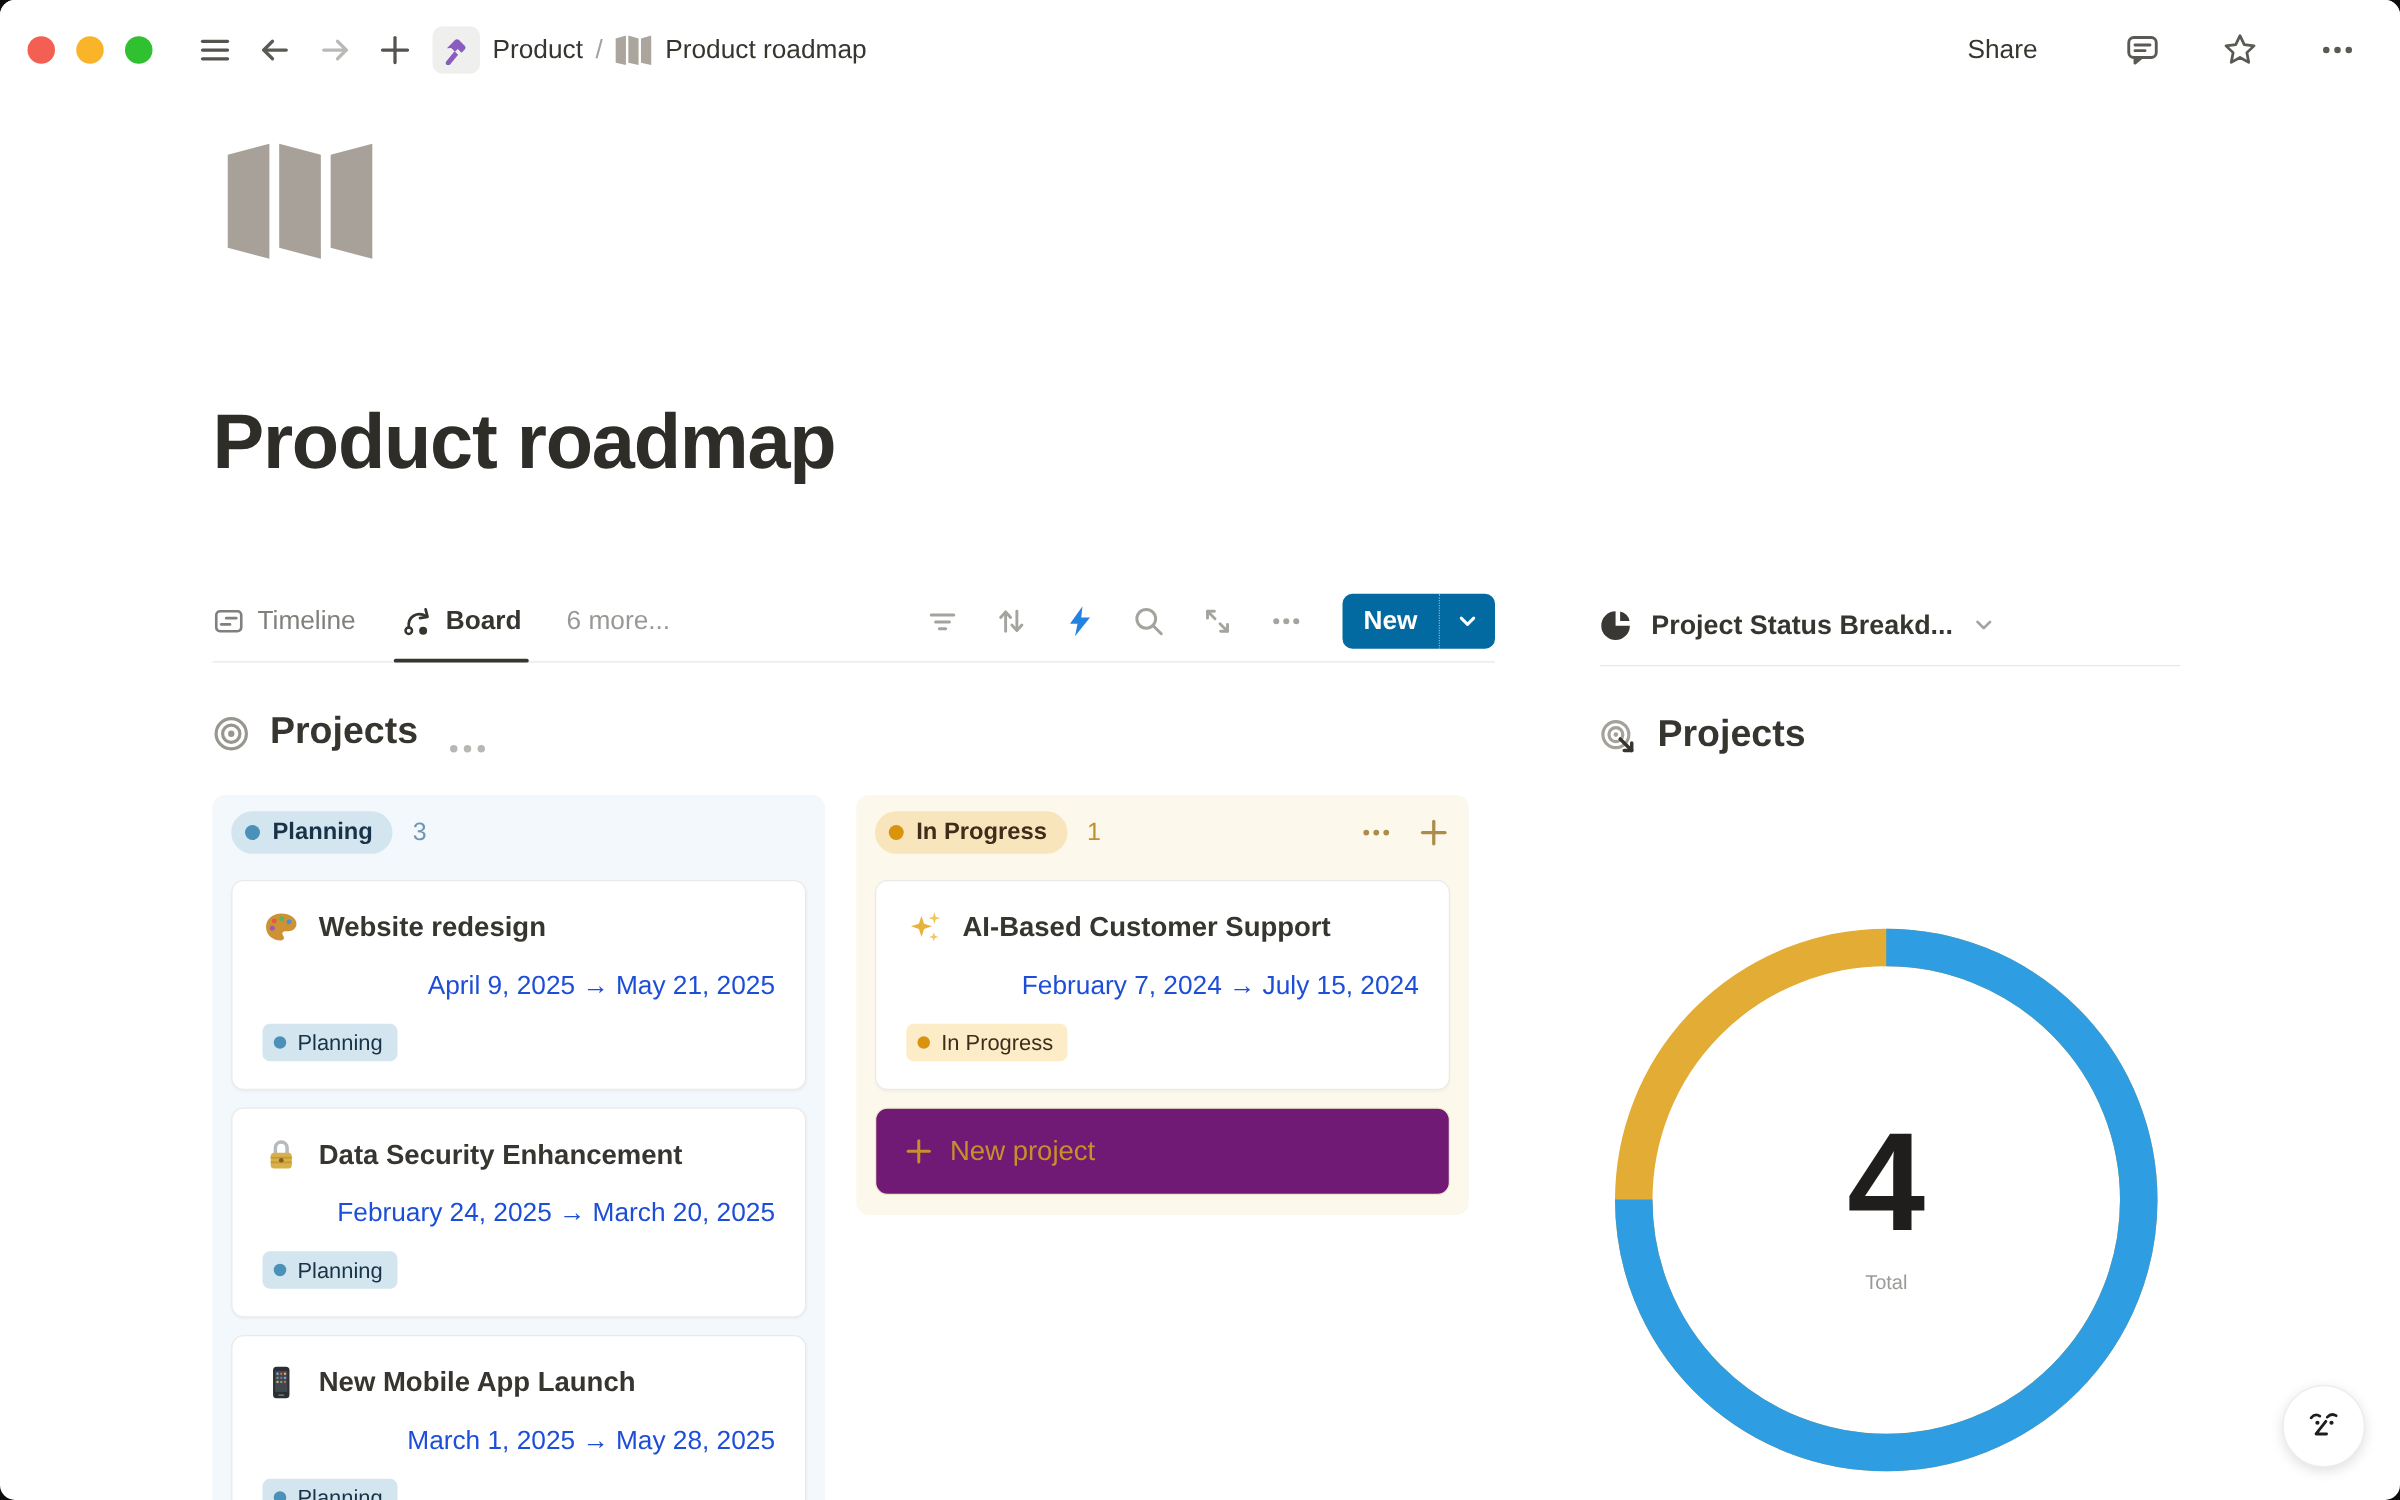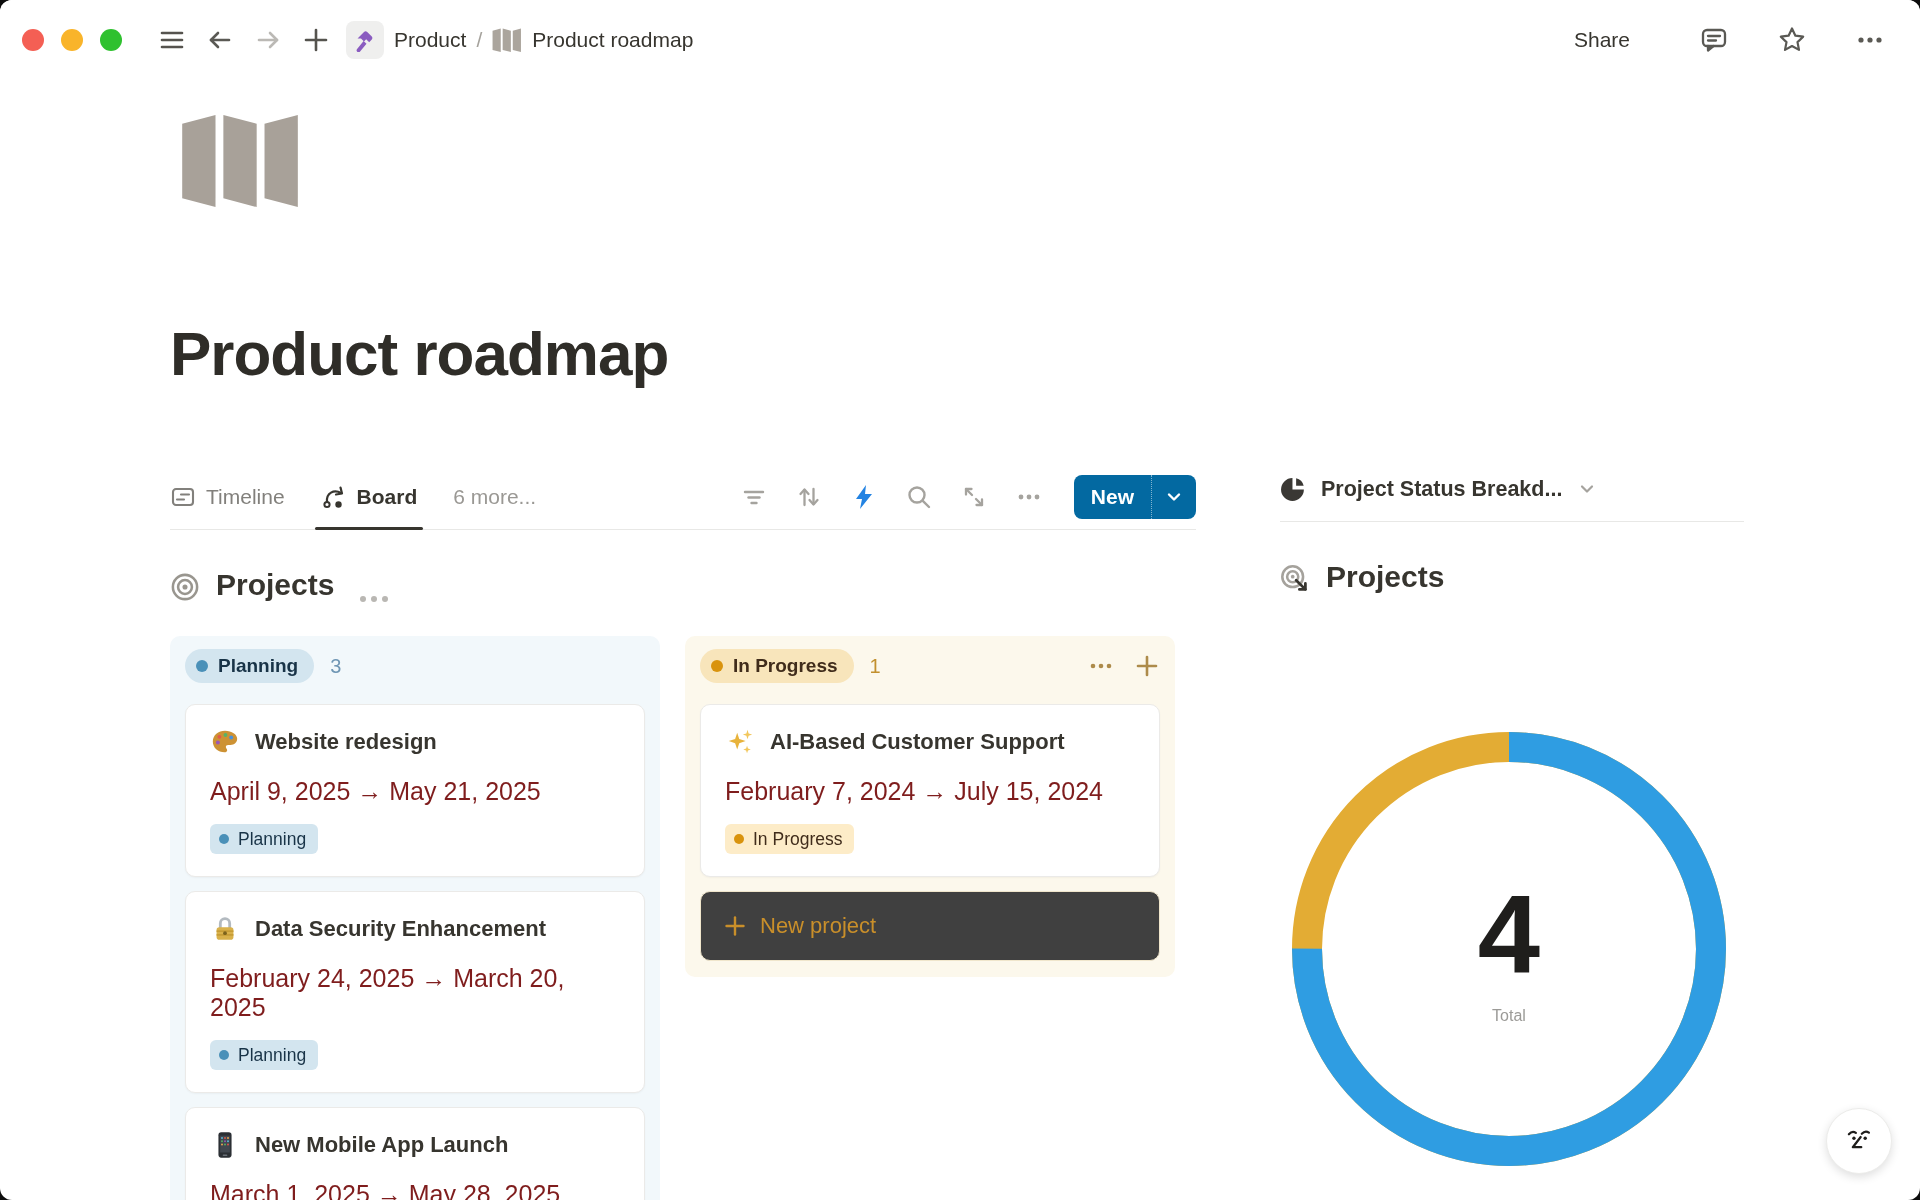--- a/index.html
+++ b/index.html
@@ -80,35 +80,35 @@
   .col-count { margin-left:16px; font-size:20px; }
   .count-blue { color:#6f96b4; } .count-yellow { color:#c2902e; }
   .col-actions { margin-left:auto; display:flex; align-items:center; gap:20px; }
   .col-actions .act { cursor:pointer; display:flex; }
 
   .card {
     background:#fff; border:1px solid #ebeae8; border-radius:10px;
     padding:22px 24px; box-shadow:0 1px 2px rgba(15,15,15,.04); margin-bottom:14px; cursor:pointer;
   }
   .card-title { display:flex; align-items:center; gap:15px; font-size:22px; font-weight:700; color:#37352f; }
-  .card-dates { margin-top:20px; font-size:25px; color:#7f1d1d; }
+  .card-dates { margin-top:20px; font-size:21px; color:#1d4ed8;text-align:right; }
   .tag { display:inline-flex; align-items:center; gap:9px; margin-top:18px; height:30px;
          border-radius:6px; padding:0 12px 0 9px; font-size:17.5px; font-weight:500; }
   .tag .dot { width:10px; height:10px; border-radius:50%; }
   .tag-blue { background:#d3e5ef; color:#183347; } .tag-blue .dot{ background:#4a90b8; }
   .tag-yellow { background:#fdecc8; color:#402c1b; } .tag-yellow .dot{ background:#d9930d; }
 
   .new-card {
     display:flex; align-items:center; gap:13px; height:70px; border-radius:10px;
-    border:1px solid #f0e6cc; background:#404040; color:#c98f2a; font-size:22px; font-weight:500;
+    border:1px solid #f0e6cc; background:#701a75; color:#c98f2a; font-size:22px; font-weight:500;
     padding:0 22px; cursor:pointer;
   }
 
   
-  .right-pane { position:absolute; left:1280px; top:457px; width:464px; }
+  .right-pane { position:absolute; left:1280px; top:468px; width:464px; }
   .panel-head { height:65px; border-bottom:1px solid #e8e8e6; display:flex; align-items:center; gap:14px; cursor:pointer; }
   .panel-title { font-size:21.5px; font-weight:700; color:#37352f; }
   .donut-wrap { position:absolute; left:9px; top:272px; width:440px; height:440px; }
   .donut-center {
     position:absolute; left:50%; top:50%; transform:translate(-50%,-48%);
     display:flex; flex-direction:column; align-items:center;
   }
   .donut-num { font-size:112px; font-weight:700; color:#1f1e1c; line-height:1; }
   .donut-sub { margin-top:16px; font-size:16px; color:#9b9a97; }
 

